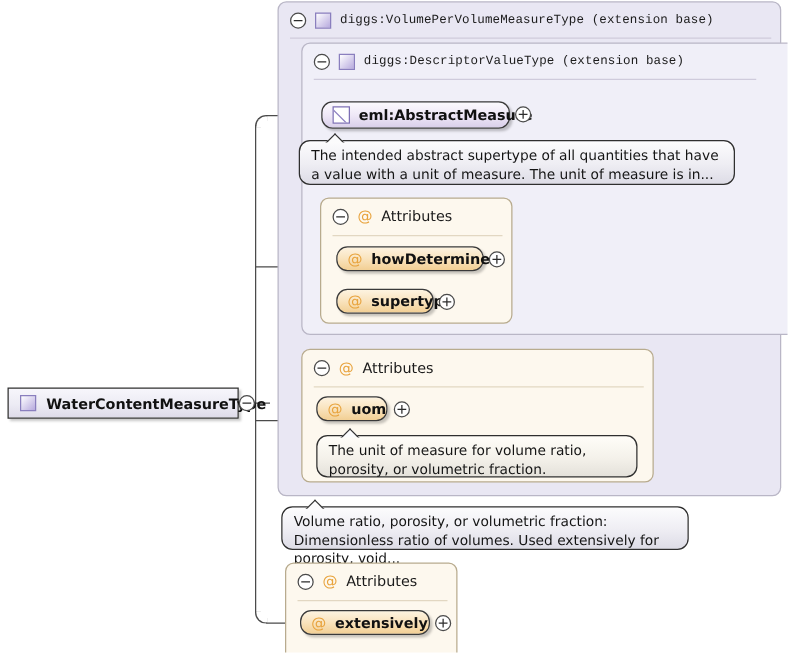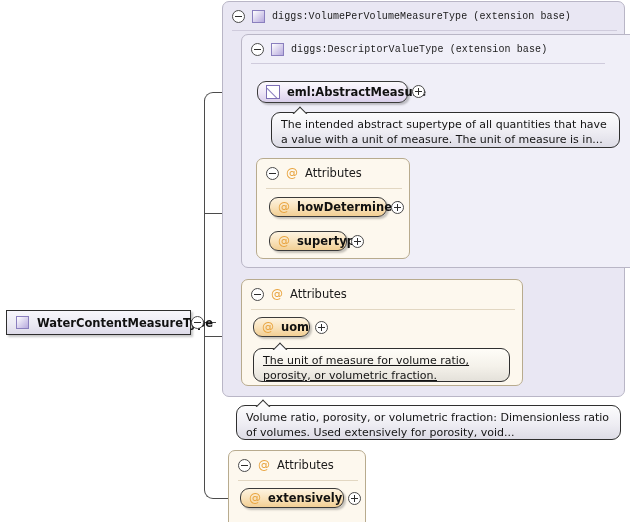--- a/index.html
+++ b/index.html
@@ -110,21 +110,21 @@
   }
   .attrnode .lbl{font-size:11.5px;font-weight:bold;color:#111;white-space:nowrap;}
 
   
   .doc{
     position:absolute;border:1px solid #2f2f2f;border-radius:9px;
     background:linear-gradient(180deg,#fcfcfd 0%,#eeedf3 55%,#dddce6 100%);
     box-sizing:border-box;padding:5px 9px 4px 9px;
     font-size:11px;line-height:14.5px;color:#141414;
   }
-  .doc.warm{background:linear-gradient(180deg,#fffdf8 0%,#f4f1ea 55%,#e4e1da 100%);text-decoration:underline;}
+  .doc.warm{background:linear-gradient(180deg,#fffdf8 0%,#f4f1ea 55%,#e4e1da 100%);}
   .doc .tail{
     position:absolute;top:-7px;width:16px;height:8px;overflow:hidden;
   }
   .doc .tail i{
     position:absolute;left:2px;top:3px;width:11px;height:11px;
     background:#fbfbfc;border-left:1px solid #2f2f2f;border-top:1px solid #2f2f2f;
     transform:rotate(45deg);
   }
 
   
@@ -184,21 +184,21 @@
   </div>
   <div class="group-sep" style="left:9px;top:28px;width:354px;"></div>
 </div>
 
 <div class="elnode" style="left:257px;top:81px;width:151px;height:22px;">
   <span class="ico-abstract"></span>
   <span class="lbl">eml:AbstractMeasure</span>
 </div>
 <div class="togg plus togg-abs" style="left:412px;top:85px;"></div>
 
-<div class="doc" style="left:271px;top:112px;width:349px;height:36px;">
+<div class="doc" style="left:239px;top:112px;width:349px;height:36px;">
   <span class="tail" style="left:20px;">
       <i></i>
     </span>
   <span>The intended abstract supertype of all quantities that have a value with a unit of measure. The unit of measure is in...</span>
 </div>
 
 <div class="attrbox" style="left:256px;top:158px;width:154px;height:101px;">
   <div class="attrbox-header">
     <span class="togg"></span>
     <span class="ico-at">@</span>
@@ -234,21 +234,21 @@
 </div>
 <div class="togg plus togg-abs" style="left:315px;top:321px;"></div>
 
 <div class="doc warm" style="left:253px;top:348px;width:257px;height:34px;">
   <span class="tail" style="left:18px;">
       <i></i>
     </span>
   <span>The unit of measure for volume ratio, porosity, or volumetric fraction.</span>
 </div>
 
-<div class="doc" style="left:236px;top:405px;width:385px;height:35px;">
+<div class="doc" style="left:225px;top:405px;width:326px;height:35px;">
   <span class="tail" style="left:18px;">
       <i></i>
     </span>
   <span>Volume ratio, porosity, or volumetric fraction: Dimensionless ratio of volumes. Used extensively for porosity, void...</span>
 </div>
 
 <div class="attrbox" style="left:228px;top:450px;width:138px;height:80px;">
   <div class="attrbox-header">
     <span class="togg"></span>
     <span class="ico-at">@</span>

